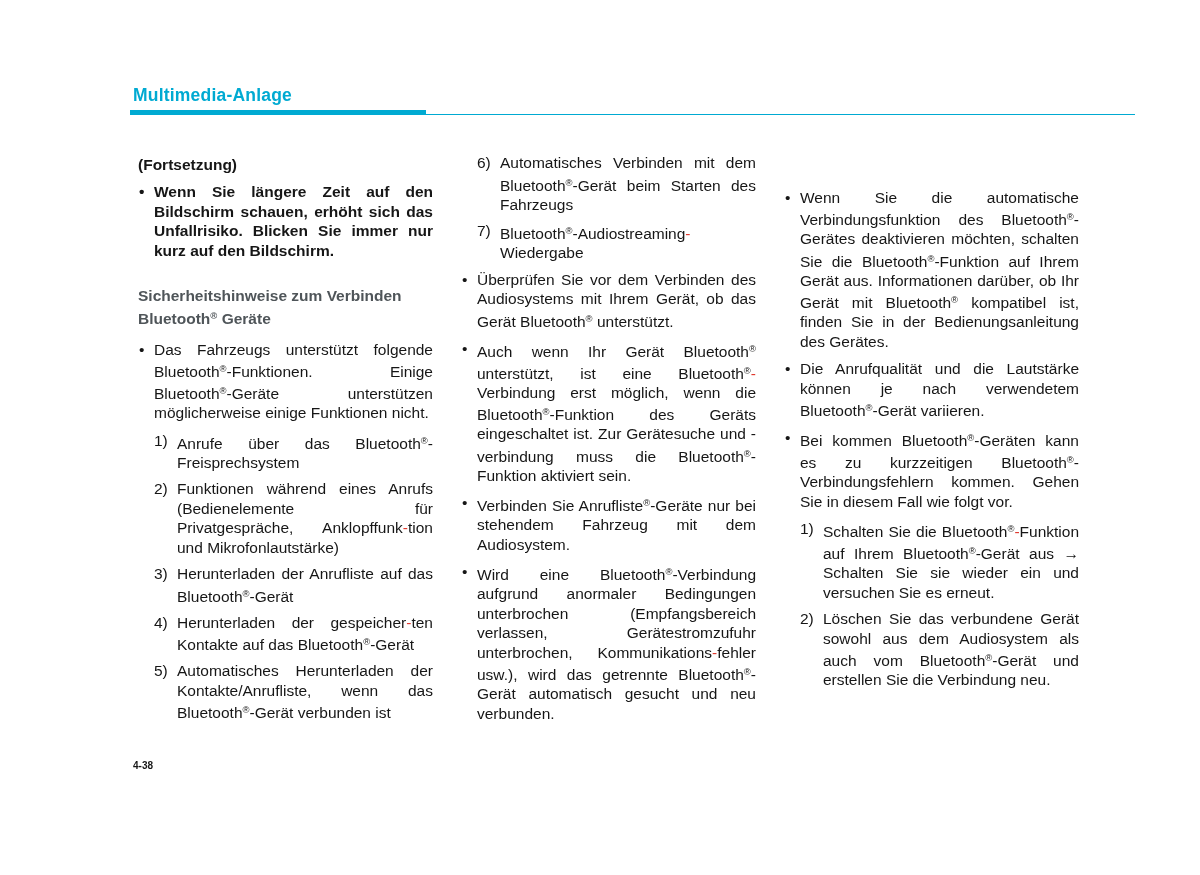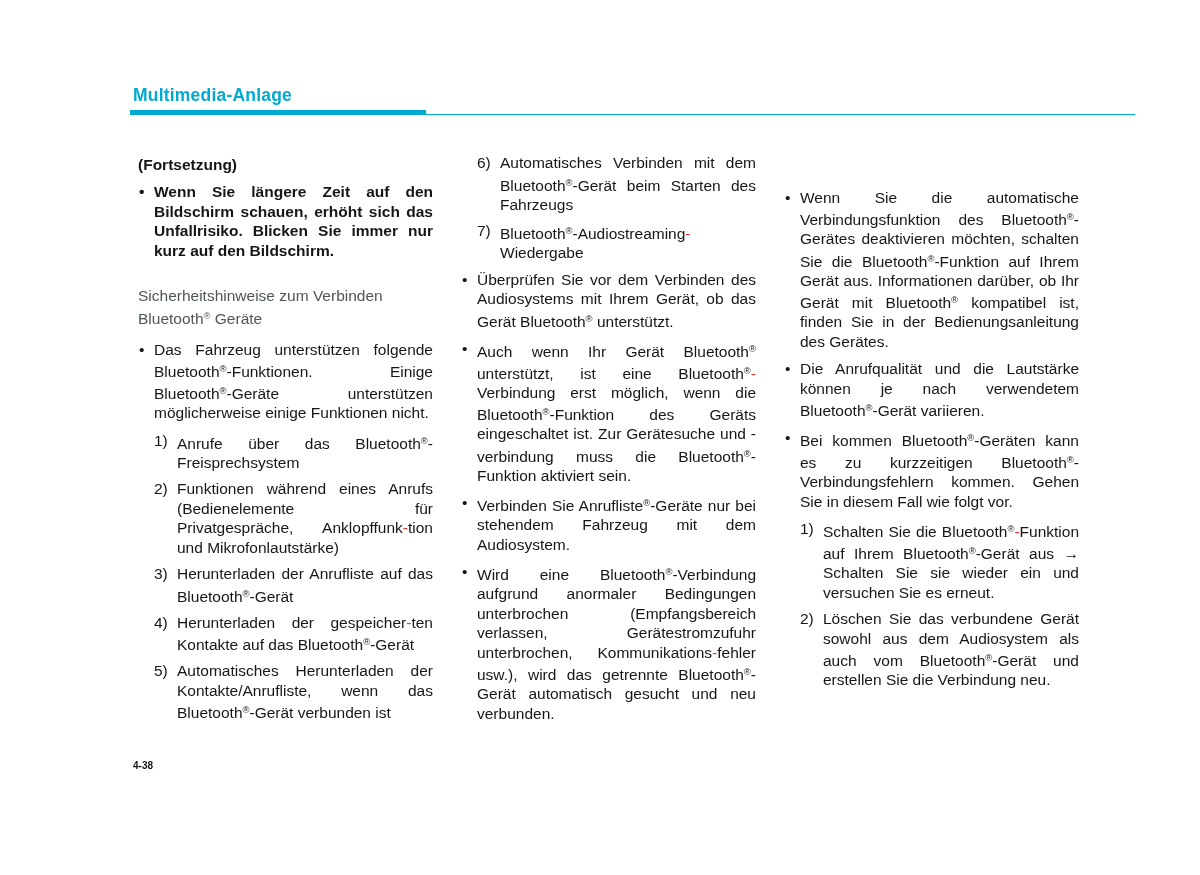--- a/index.html
+++ b/index.html
@@ -28,21 +28,21 @@
   .rule-thin{position:absolute;left:0;top:4px;width:1005px;height:1px;background:var(--accent);}
   .columns{
     position:absolute;left:138px;top:153px;width:941px;
     display:flex;gap:28px;align-items:center;
   }
   .col{flex:0 0 295px;width:295px;font-size:15.5px;line-height:19.5px;}
   .block{position:relative;text-align:justify;margin-bottom:8px;}
   .block.para{text-align:left;}
   .block.bold{font-weight:bold;}
   .block.heading{
-    font-weight:normal;color:var(--heading);text-align:left;
+    font-weight:bold;color:var(--heading);text-align:left;
     margin-top:26px;margin-bottom:12px;
   }
   .block.bullet{padding-left:16px;}
   .bullet-marker{position:absolute;left:1px;top:0;}
   .block.numbered{margin-left:16px;padding-left:23px;margin-bottom:7px;}
   .list-number{position:absolute;left:0;top:0;}
   .sup{font-size:9.5px;vertical-align:4.5px;}
   .red{color:var(--red);}
   .arrow{font-weight:bold;}
   .page-number{
@@ -60,21 +60,21 @@
   <div class="header-rule">
     <div class="rule-thick"></div>
     <div class="rule-thin"></div>
   </div>
 
   <div class="columns">
     <section class="col">
         <div class="block para bold"><span>(Fortsetzung)</span></div>
         <div class="block bullet bold"><span class="bullet-marker">•</span><span>Wenn Sie längere Zeit auf den Bildschirm schauen, erhöht sich das Unfallrisiko. Blicken Sie immer nur kurz auf den Bildschirm.</span></div>
         <div class="block heading"><span>Sicherheitshinweise zum Verbinden Bluetooth</span><span class="sup">®</span><span> Geräte</span></div>
-        <div class="block bullet"><span class="bullet-marker">•</span><span>Das Fahrzeug unterstützen folgende Bluetooth</span><span class="sup">®</span><span>-Funktionen. Einige Bluetooth</span><span class="sup">®</span><span>-Geräte unterstützen möglicherweise einige Funktionen nicht.</span></div>
+        <div class="block bullet"><span class="bullet-marker">•</span><span>Das Fahrzeugs unterstützt folgende Bluetooth</span><span class="sup">®</span><span>-Funktionen. Einige Bluetooth</span><span class="sup">®</span><span>-Geräte unterstützen möglicherweise einige Funktionen nicht.</span></div>
         <div class="block numbered"><span class="list-number">1)</span><span>Anrufe über das Bluetooth</span><span class="sup">®</span><span>-Freisprechsystem</span></div>
         <div class="block numbered"><span class="list-number">2)</span><span>Funktionen während eines Anrufs (Bedienelemente für Privatgespräche, Anklopffunk</span><span class="red">-</span><span>tion und Mikrofonlautstärke)</span></div>
         <div class="block numbered"><span class="list-number">3)</span><span>Herunterladen der Anrufliste auf das Bluetooth</span><span class="sup">®</span><span>-Gerät</span></div>
         <div class="block numbered"><span class="list-number">4)</span><span>Herunterladen der gespeicher</span><span class="red">-</span><span>ten Kontakte auf das Bluetooth</span><span class="sup">®</span><span>-Gerät</span></div>
         <div class="block numbered"><span class="list-number">5)</span><span>Automatisches Herunterladen der Kontakte/Anrufliste, wenn das Bluetooth</span><span class="sup">®</span><span>-Gerät verbunden ist</span></div>
       </section>
     <section class="col">
         <div class="block numbered"><span class="list-number">6)</span><span>Automatisches Verbinden mit dem Bluetooth</span><span class="sup">®</span><span>-Gerät beim Starten des Fahrzeugs</span></div>
         <div class="block numbered"><span class="list-number">7)</span><span>Bluetooth</span><span class="sup">®</span><span>-Audiostreaming</span><span class="red">-</span><span>Wiedergabe</span></div>
         <div class="block bullet"><span class="bullet-marker">•</span><span>Überprüfen Sie vor dem Verbinden des Audiosystems mit Ihrem Gerät, ob das Gerät Bluetooth</span><span class="sup">®</span><span> unterstützt.</span></div>

